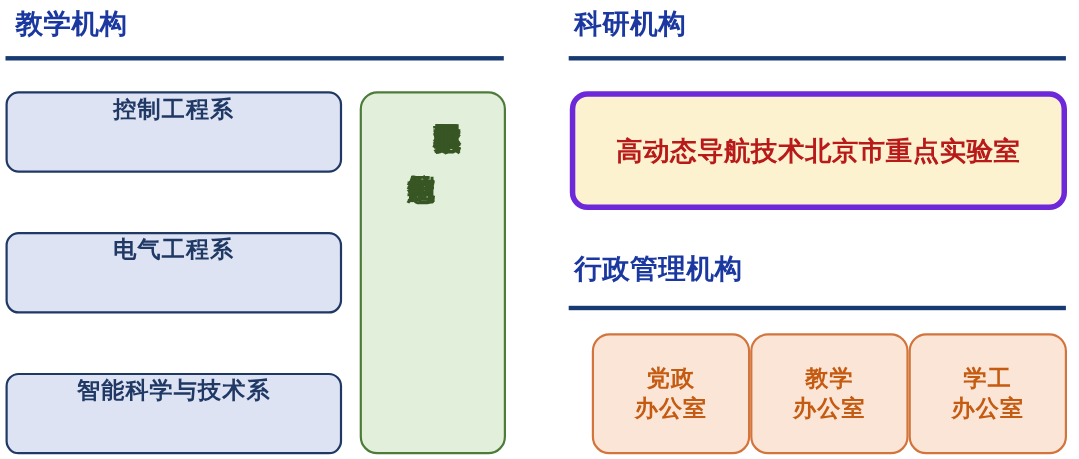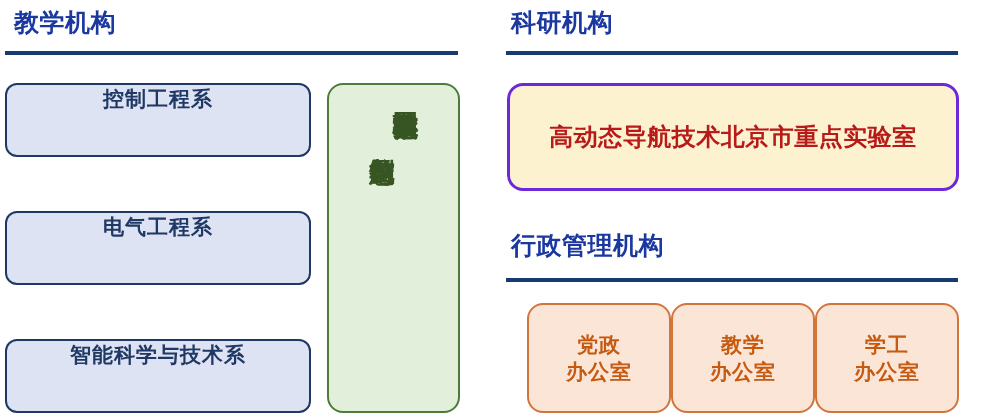--- a/index.html
+++ b/index.html
@@ -87,32 +87,32 @@
     line-height: 1.02;
     color: #375623;
     letter-spacing: 0px;
   }
   .vcol.primary { margin-left: -2px; }
   .vcol.secondary { margin-top: 46px; }
 
   
   #right-panel {
     position: absolute;
-    left: 506px; top: 0;
+    left: 517px; top: 0;
     width: 464px; height: 417px;
   }
   #title-research { left: 5px; top: 10px; }
   #divider-research { left: 0px; top: 51px; width: 452px; }
 
   .lab-box {
     position: absolute;
     left: 1px; top: 83px;
     width: 452px; height: 108px;
     background: #fdf2cf;
-    border: 3px solid #6d28d9;
+    border: 5px solid #6d28d9;
     border-radius: 16px;
     display: flex;
     align-items: center;
     justify-content: center;
   }
   .lab-label {
     color: #b81a1a;
     font-weight: bold;
     font-size: 24px;
     letter-spacing: 0.5px;

